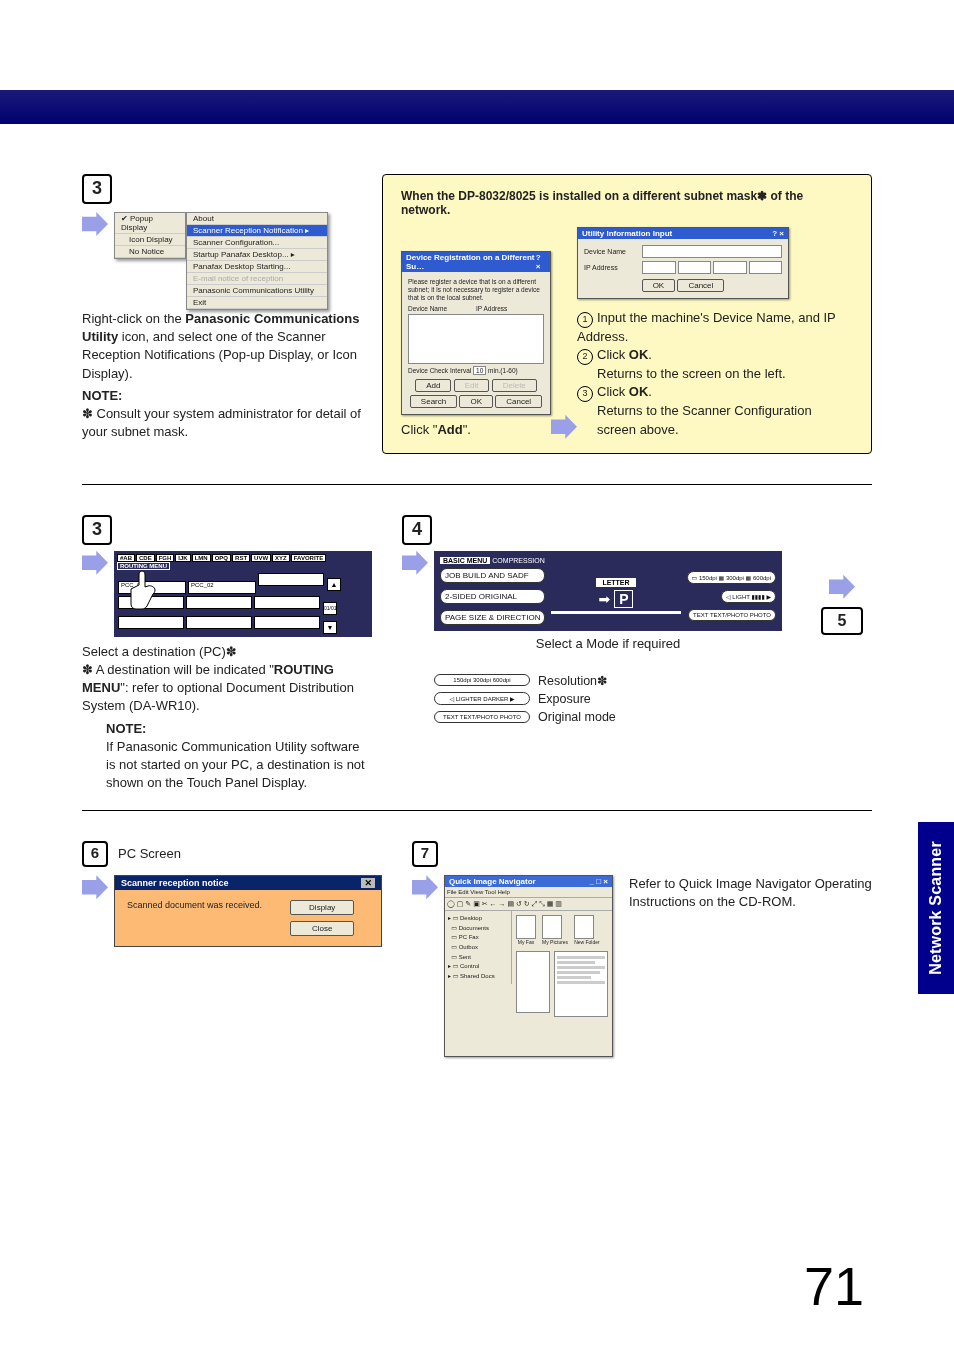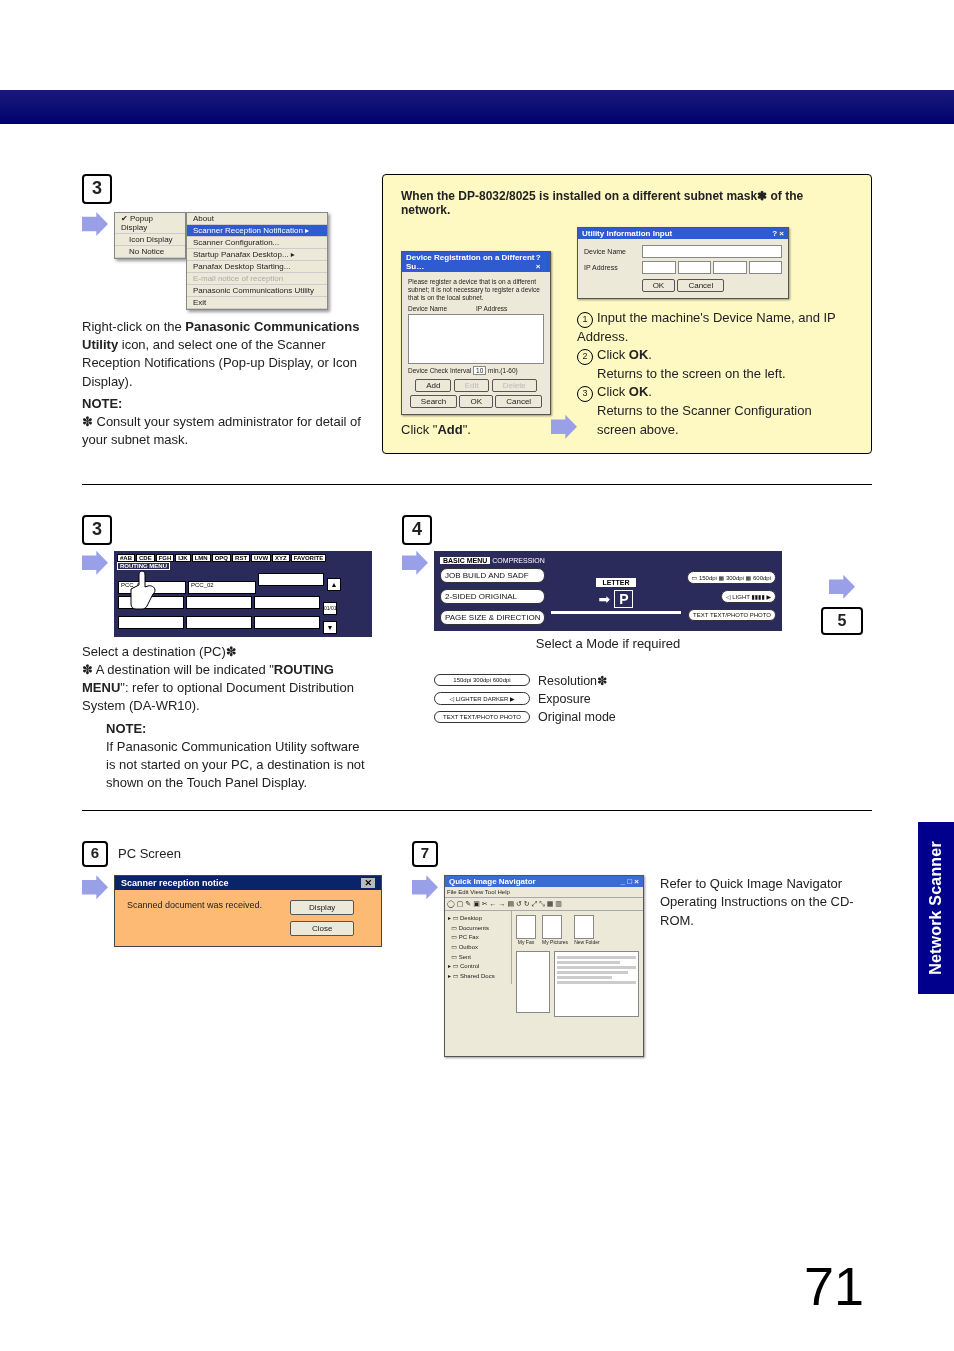--- a/index.html
+++ b/index.html
@@ -70,21 +70,21 @@
                 <div class="row2">Scanner Configuration...</div>
                 <div class="row2"><span>Startup Panafax Desktop...</span>  ▸</div>
                 <div class="row2">Panafax Desktop Starting...</div>
                 <div class="row2" style="color:#aaa">E-mail notice of reception</div>
                 <div class="row2">Panasonic Communications Utility</div>
                 <div class="row2">Exit</div>
               </div>
             </div>
           </div>
         </div>
-        <div class="body" style="margin-top:8px">
+        <div class="body" style="margin-top:0">
           <span>Right-click on the </span><b>Panasonic Communications Utility</b><span> icon, and select one of the Scanner Reception Notifications (Pop-up Display, or Icon Display).</span>
         </div>
         <div class="body" style="margin-top:4px">
           <span class="note-b">NOTE:</span><br>
           <span>✽ Consult your system administrator for detail of your subnet mask.</span>
         </div>
       </div>
 
       <div style="flex:1">
         <div class="panel">
@@ -290,21 +290,21 @@
           </div>
         </div>
       </div>
 
       <div style="flex:1">
         <span class="stepnum small">7</span>
         <div style="height:8px"></div>
         <div class="row" style="gap:6px;align-items:flex-start">
           <span class="arrow-r"></span>
 
-          <div style="width:200px">
+          <div style="width:169px">
             <div class="miniwin" style="height:180px">
               <div class="tb" style="background:#3a6bd6">
                   <span>Quick Image Navigator</span>
                   <span>_ □ ×</span>
                 </div>
               <div style="padding:2px;font-size:6px;border-bottom:1px solid #aaa">File Edit View Tool Help</div>
               <div style="padding:2px;font-size:7px;border-bottom:1px solid #aaa">◯ ▢ ✎ ▣ ✂ ← → ▤ ↺ ↻ ⤢ ⤡ ▦ ▥</div>
               <div class="row" style="height:140px">
                 <div style="width:60px;border-right:1px solid #aaa;padding:3px;font-size:6px;line-height:1.6">
                   ▸ ▭ Desktop<br>&nbsp;&nbsp;▭ Documents<br>&nbsp;&nbsp;▭ PC Fax<br>&nbsp;&nbsp;▭ Outbox<br>&nbsp;&nbsp;▭ Sent<br>▸ ▭ Control<br>▸ ▭ Shared Docs

